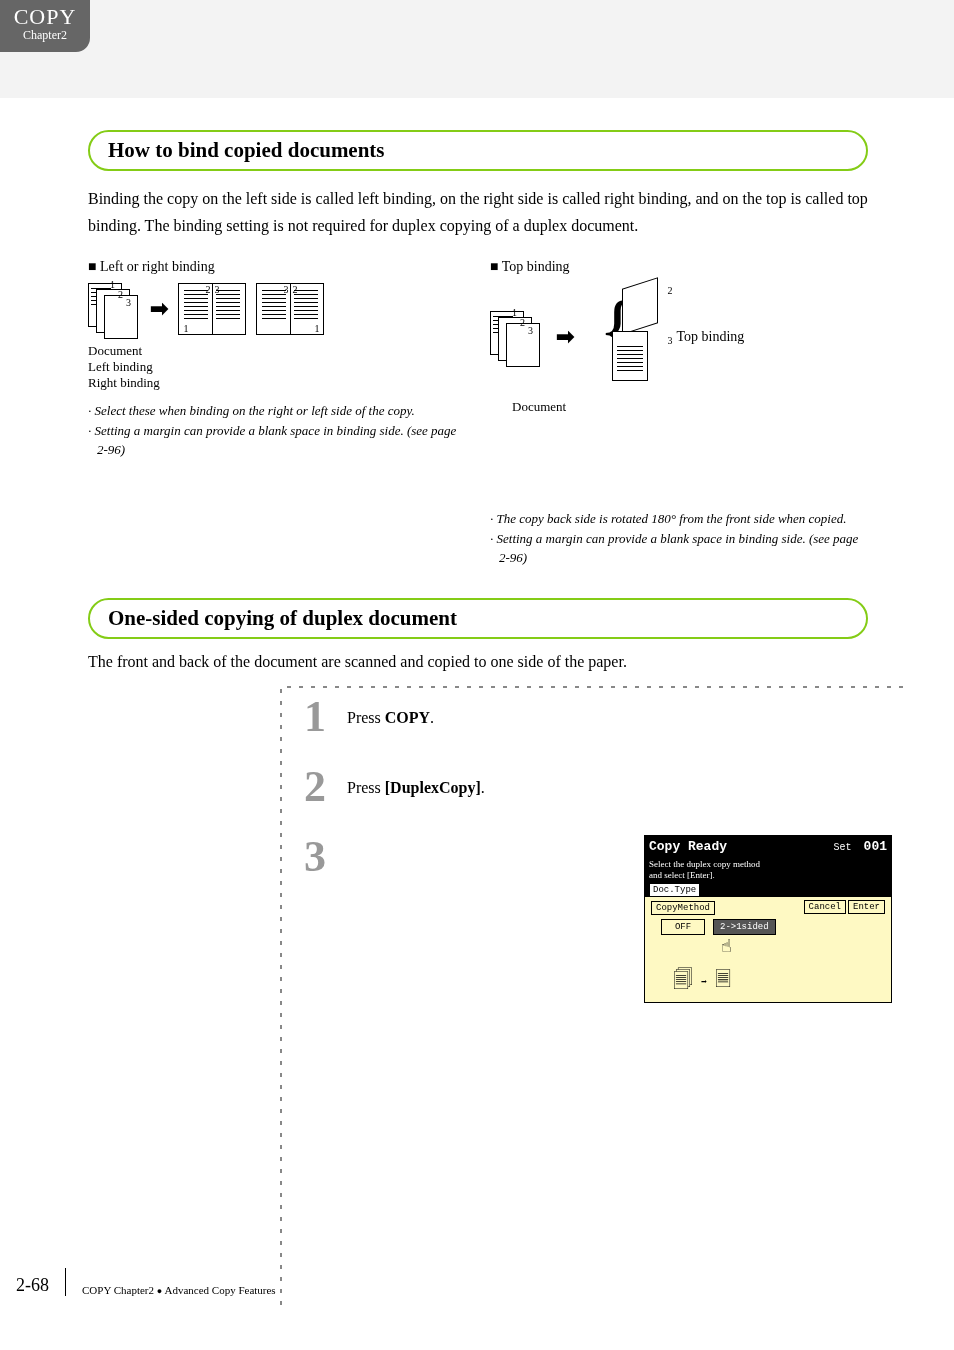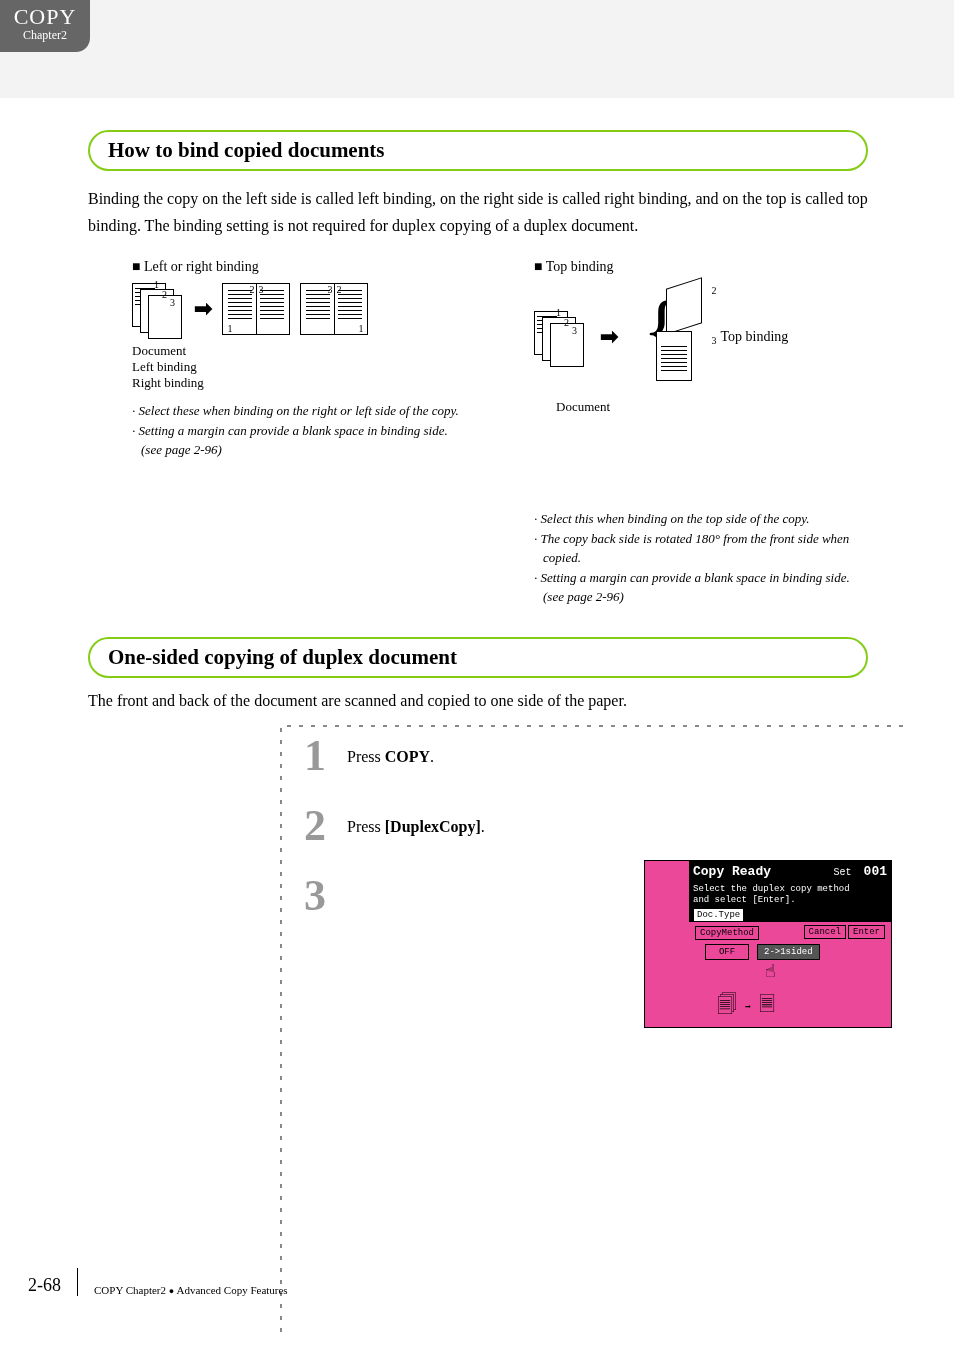--- a/index.html
+++ b/index.html
@@ -67,21 +67,20 @@
     margin-bottom: 20px;
   }
   .two-col {
     display: flex;
     gap: 24px;
     margin-bottom: 30px;
   }
   .col {
     flex: 1;
     min-width: 0;
-    margin-left: 44px;
   }
   .sub-heading {
     font-size: 14px;
     margin-bottom: 8px;
   }
   .sub-heading::before {
     content: "■ ";
   }
   .diagram-row {
     display: flex;
@@ -193,54 +192,53 @@
     font-size: 16px;
     padding-top: 10px;
     line-height: 1.6;
   }
   .screen {
     position:absolute;
     width: 248px;
     height: 168px;
     border: 1px solid #000;
     right: -24px;
-    top: 136px;
+    top: 150px;
     font-family: 'Courier New', monospace;
     font-size: 10px;
-    background:#ec4899;
-    padding-left:44px;
+    background:#fef9c3;
   }
   .screen-header {
     background:#000; color:#fff; padding:3px 4px;
     display:flex; justify-content:space-between;
   }
   .screen-header .title-line { font-size:13px; font-weight:bold;}
   .screen-sub {
-    background:#000; color:#fff; padding:2px 4px; font-size:9px; line-height:1.2;
+    background:#000; color:#fff; padding:2px 4px; font-size:9px; line-height:1.2;font-family:Liberation Serif, serif;
   }
   .screen-tab {
     background:#000; padding:2px 4px;
   }
   .screen-tab span { background:#fff; color:#000; padding:1px 3px; font-size:9px; border:1px solid #000;}
   .screen-body {
     padding:4px 6px;
   }
   .btn-row { text-align:right; margin-bottom:4px;}
   .btn-row span { border:1px solid #000; padding:1px 4px; margin-left:2px; font-size:9px;}
   .method-label { border:1px solid #000; display:inline-block; padding:1px 4px; font-size:9px; margin-bottom:4px;}
   .option-row { display:flex; gap:8px; margin-left:10px; }
   .opt { border:1px solid #000; padding:2px 6px; font-size:9px; min-width:44px; text-align:center;}
   .opt.sel { background:#555; color:#fff;}
   .finger { font-size:18px; margin-left:70px;}
   .flow-row { display:flex; align-items:center; gap:8px; margin-left:22px; margin-top:8px;}
   .mini-stack { font-size:20px;}
   .footer {
     position:absolute;
     bottom: 36px;
-    left: 28px;
+    left: 16px;
     display:flex;
     align-items:flex-end;
     gap: 16px;
     font-size: 11px;
   }
   .footer .pagenum { font-size: 18px; }
   .footer .bullet { font-size: 9px; vertical-align:middle;}
 </style>
 </head>
 <body>
@@ -315,21 +313,20 @@
             <div class="sheet2"></div>
             <span class="n2">2</span>
             <span class="n3">3</span>
           </div>
           <div class="top-label">Top binding</div>
         </div>
         <div class="caption-row" style="justify-content:flex-start;">
           <div style="flex:0 0 100px; padding-left:22px;">Document</div>
         </div>
         <div class="small-notes">
-          <div class="note-line">· Select this when binding on the top side of the copy.</div>
           <div class="note-line">· The copy back side is rotated 180° from the front side when copied.</div>
           <div class="note-line">· Setting a margin can provide a blank space in binding side. (see page 2-96)</div>
         </div>
       </div>
     </div>
 
     <div class="pill-heading">One-sided copying of duplex document</div>
     <div class="section2-intro">The front and back of the document are scanned and copied to one side of the paper.</div>
 
     <div class="steps-zone">

